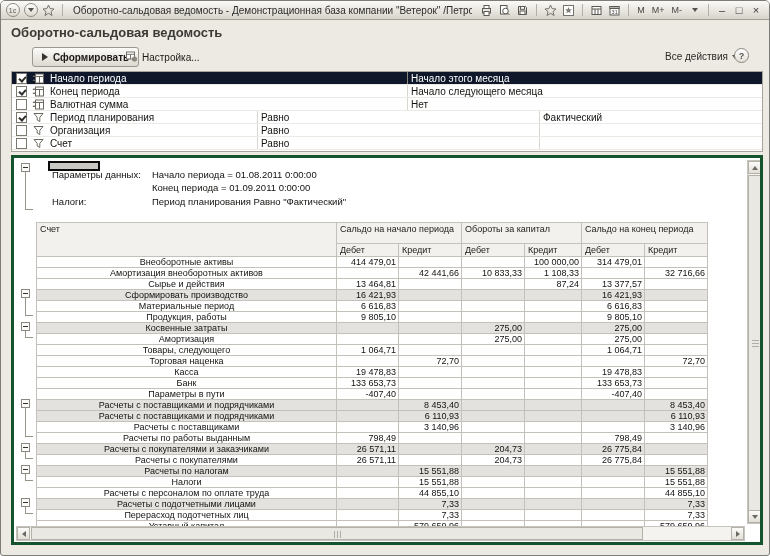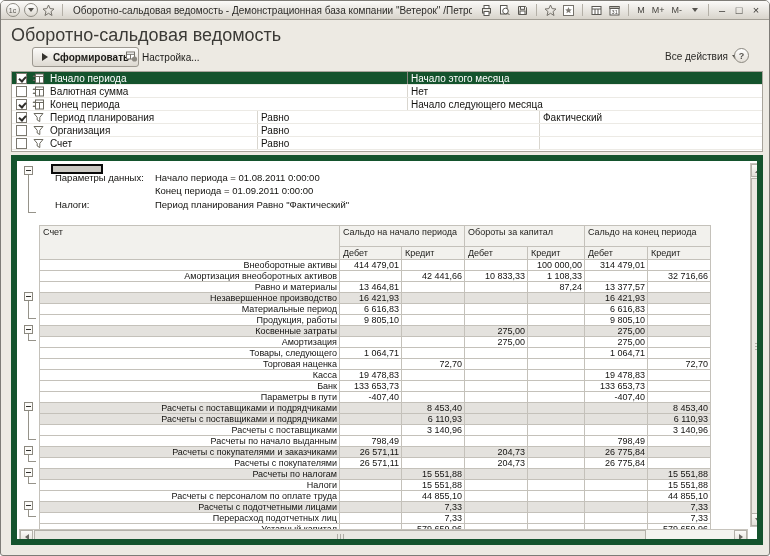--- a/index.html
+++ b/index.html
@@ -9,54 +9,54 @@
   .titlebar{position:absolute;left:0;top:0;right:0;height:19px;background:linear-gradient(#fbfaf8,#d8d4cb);border-bottom:1px solid #a29e95;display:flex;align-items:center;padding:0 6px 0 4px;gap:3px;}
   .tico{display:inline-flex;align-items:center;justify-content:center;width:15px;height:15px;flex:0 0 auto;}
   .tico svg{display:block;}
   .circ{width:14px;height:14px;border:1px solid #8f8c84;border-radius:50%;background:linear-gradient(#fff,#dcd8cf);display:inline-flex;align-items:center;justify-content:center;font-size:7px;color:#56544f;}
   .tsep{width:1px;height:12px;background:#b4b0a7;margin:0 3px;flex:0 0 auto;}
   .ttitle{flex:1;font-size:10px;color:#2c2b28;white-space:nowrap;overflow:hidden;margin:0 4px;}
   .mbtn{font-size:9px;color:#45433e;padding:0 2px;flex:0 0 auto;cursor:default;}
   .wbtn{font-size:11px;color:#3a3935;width:14px;text-align:center;flex:0 0 auto;cursor:default;}
   .tri-d{width:0;height:0;border-left:3px solid transparent;border-right:3px solid transparent;border-top:4px solid #55534e;}
   
-  .page-title{position:absolute;left:10px;top:24px;font-size:18px;font-weight:normal;color:#3b3a36;}
+  .page-title{position:absolute;left:10px;top:24px;font-size:13px;font-weight:bold;color:#3b3a36;}
   .btn-generate{position:absolute;left:31px;top:46px;height:20px;display:flex;align-items:center;gap:5px;padding:0 9px;border:1px solid #9c9890;border-radius:3px;background:linear-gradient(#fcfbf9,#ddd9d1);font-size:10px;font-weight:bold;color:#1c1b18;}
   .play{width:0;height:0;border-left:6px solid #35332e;border-top:4px solid transparent;border-bottom:4px solid transparent;}
   .btn-settings{position:absolute;left:124px;top:46px;height:20px;display:flex;align-items:center;gap:4px;font-size:10px;color:#1c1b18;}
   .all-actions{position:absolute;left:664px;top:50px;display:flex;align-items:center;gap:4px;font-size:10px;color:#2a2926;}
   .help-btn{position:absolute;left:733px;top:47px;width:15px;height:15px;border:1px solid #8b8880;border-radius:50%;background:linear-gradient(#fff,#e3dfd7);font-size:9px;font-weight:bold;color:#55534e;display:flex;align-items:center;justify-content:center;}
   
   .filter-panel{position:absolute;left:10px;top:70px;width:752px;height:81px;background:#fff;border:1px solid #a8a49b;}
   .frow{position:relative;height:13px;border-bottom:1px solid #eceae5;font-size:10px;color:#141310;}
-  .frow.sel{background:#14532d;color:#fff;}
+  .frow.sel{background:#0f172a;color:#fff;}
   .cb{position:absolute;left:4px;top:1px;width:11px;height:11px;border:1px solid #7b786f;background:#fff;}
   .cb.on::after{content:"";position:absolute;left:2px;top:2px;width:5px;height:3px;border-left:2px solid #2e2d2a;border-bottom:2px solid #2e2d2a;transform:rotate(-48deg);}
   .fic{position:absolute;left:20px;top:0px;width:13px;height:13px;}
   .fname{position:absolute;left:38px;top:0;line-height:13px;white-space:nowrap;}
   .ftext{position:absolute;top:0;line-height:13px;white-space:nowrap;}
   .vsep{position:absolute;top:0;bottom:0;width:1px;background:#d9d6cf;}
   .frow.sel .vsep{background:#89867f;}
   
-  .report-panel{position:absolute;left:10px;top:154px;width:752px;height:390px;background:#fff;border:6px solid #14532d;overflow:hidden;}
+  .report-panel{position:absolute;left:10px;top:154px;width:752px;height:390px;background:#fff;border:3px solid #14532d;overflow:hidden;}
   .mbox{position:absolute;left:7px;width:9px;height:9px;border:1px solid #8b887f;background:#fcfbf9;}
   .mbox::after{content:"";position:absolute;left:1px;top:3px;width:5px;height:1px;background:#33322f;}
   .bracket{position:absolute;left:11px;width:8px;border-left:1px solid #96938a;border-bottom:1px solid #96938a;}
   .sel-cell{position:absolute;left:34px;top:3px;width:52px;height:10px;background:#cac8c2;border:2px solid #0a0a0a;}
   .pline{position:absolute;left:0;height:12px;font-size:9.5px;color:#12110e;}
   .plabel{position:absolute;left:38px;white-space:nowrap;}
   .pval{position:absolute;left:138px;white-space:nowrap;}
   
   table.rep{position:absolute;left:22px;top:64px;width:671px;border-collapse:collapse;table-layout:fixed;border:1px solid #8d8a83;}
   table.rep th,table.rep td{border:1px solid #c4c1ba;overflow:hidden;}
   table.rep thead th{background:#f2f1ed;font-weight:normal;text-align:left;vertical-align:top;padding:1px 3px;font-size:9px;line-height:10px;color:#1d1c19;}
   table.rep thead tr.h1 th{height:21px;white-space:normal;}
   table.rep thead tr.h2 th{height:11px;white-space:nowrap;}
   table.rep tbody td{height:11px;padding:0 2px;font-size:9px;line-height:10px;white-space:nowrap;color:#131210;}
-  td.acct{text-align:right;padding-left:3px;}
+  td.acct{text-align:center;padding-left:3px;}
   td.num{text-align:right;}
   tr.grp td{background:#e4e2de;}
   td.lv1{padding-left:11px;}
   td.lv2{padding-left:19px;}
   
   .hscroll{position:absolute;left:2px;top:368px;width:729px;height:15px;background:#f4f3ef;border:1px solid #c7c4bd;z-index:6;}
   .vscroll{position:absolute;left:733px;top:2px;width:15px;height:364px;background:#f4f3ef;border:1px solid #c7c4bd;z-index:6;}
   .sbtn{position:absolute;background:linear-gradient(#fcfbf9,#e2dfd8);border:1px solid #b4b1a9;display:flex;align-items:center;justify-content:center;}
   .hscroll .sbtn{top:0;width:13px;height:13px;}
   .vscroll .sbtn{left:0;width:13px;height:13px;}
@@ -187,44 +187,44 @@
               <line x1="3.5" y1="4.5" x2="11.5" y2="4.5" stroke="#6b695f"></line>
               <line x1="7.5" y1="4.5" x2="7.5" y2="11" stroke="#6b695f"></line>
               <path d="M0.5,5 l1.5,-2 1.5,2z" fill="#6b695f"></path>
               <path d="M0.5,9 l1.5,-2 1.5,2z" fill="#6b695f"></path>
             </svg></span>
           <span class="fname">Начало периода</span>
           <i class="vsep" style="left:395px"></i>
           <span class="ftext" style="left:399px">Начало этого месяца</span>
         </div>
         <div class="frow">
+          <span class="cb on"></span>
+          <span class="fic"><svg width="13" height="13" viewBox="0 0 13 13">
+              <rect x="3.5" y="2" width="8" height="9" fill="#fff" stroke="#6b695f"></rect>
+              <line x1="3.5" y1="4.5" x2="11.5" y2="4.5" stroke="#6b695f"></line>
+              <line x1="7.5" y1="4.5" x2="7.5" y2="11" stroke="#6b695f"></line>
+              <path d="M0.5,5 l1.5,-2 1.5,2z" fill="#6b695f"></path>
+              <path d="M0.5,9 l1.5,-2 1.5,2z" fill="#6b695f"></path>
+            </svg></span>
+          <span class="fname">Конец периода</span>
+          <i class="vsep" style="left:395px"></i>
+          <span class="ftext" style="left:399px">Начало следующего месяца</span>
+        </div>
+        <div class="frow">
           <span class="cb"></span>
           <span class="fic"><svg width="13" height="13" viewBox="0 0 13 13">
               <rect x="3.5" y="2" width="8" height="9" fill="#fff" stroke="#6b695f"></rect>
               <line x1="3.5" y1="4.5" x2="11.5" y2="4.5" stroke="#6b695f"></line>
               <line x1="7.5" y1="4.5" x2="7.5" y2="11" stroke="#6b695f"></line>
               <path d="M0.5,5 l1.5,-2 1.5,2z" fill="#6b695f"></path>
               <path d="M0.5,9 l1.5,-2 1.5,2z" fill="#6b695f"></path>
             </svg></span>
           <span class="fname">Валютная сумма</span>
           <i class="vsep" style="left:395px"></i>
           <span class="ftext" style="left:399px">Нет</span>
-        </div>
-        <div class="frow">
-          <span class="cb on"></span>
-          <span class="fic"><svg width="13" height="13" viewBox="0 0 13 13">
-              <rect x="3.5" y="2" width="8" height="9" fill="#fff" stroke="#6b695f"></rect>
-              <line x1="3.5" y1="4.5" x2="11.5" y2="4.5" stroke="#6b695f"></line>
-              <line x1="7.5" y1="4.5" x2="7.5" y2="11" stroke="#6b695f"></line>
-              <path d="M0.5,5 l1.5,-2 1.5,2z" fill="#6b695f"></path>
-              <path d="M0.5,9 l1.5,-2 1.5,2z" fill="#6b695f"></path>
-            </svg></span>
-          <span class="fname">Конец периода</span>
-          <i class="vsep" style="left:395px"></i>
-          <span class="ftext" style="left:399px">Начало следующего месяца</span>
         </div>
         <div class="frow">
           <span class="cb on"></span>
           <span class="fic"><svg width="13" height="13" viewBox="0 0 13 13">
               <path d="M2,2.5h9l-3.2,3.8v4.2l-2.6,-1.5v-2.7z" fill="#fff" stroke="#6b695f"></path>
             </svg></span>
           <span class="fname">Период планирования</span>
           <i class="vsep" style="left:245px"></i>
           <i class="vsep" style="left:527px"></i>
           <span class="ftext" style="left:249px">Равно</span>
@@ -325,30 +325,30 @@
           <tr>
             <td class="acct lv0">Амортизация внеоборотных активов</td>
             <td class="num"></td>
             <td class="num">42 441,66</td>
             <td class="num">10 833,33</td>
             <td class="num">1 108,33</td>
             <td class="num"></td>
             <td class="num">32 716,66</td>
           </tr>
           <tr>
-            <td class="acct lv0">Равно и материалы</td>
+            <td class="acct lv0">Сырье и действия</td>
             <td class="num">13 464,81</td>
             <td class="num"></td>
             <td class="num"></td>
             <td class="num">87,24</td>
             <td class="num">13 377,57</td>
             <td class="num"></td>
           </tr>
           <tr class="grp">
-            <td class="acct lv0">Незавершенное производство</td>
+            <td class="acct lv0">Сформировать производство</td>
             <td class="num">16 421,93</td>
             <td class="num"></td>
             <td class="num"></td>
             <td class="num"></td>
             <td class="num">16 421,93</td>
             <td class="num"></td>
           </tr>
           <tr>
             <td class="acct lv1">Материальные период</td>
             <td class="num">6 616,83</td>
@@ -451,21 +451,21 @@
           <tr>
             <td class="acct lv2">Расчеты с поставщиками</td>
             <td class="num"></td>
             <td class="num">3 140,96</td>
             <td class="num"></td>
             <td class="num"></td>
             <td class="num"></td>
             <td class="num">3 140,96</td>
           </tr>
           <tr>
-            <td class="acct lv2">Расчеты по начало выданным</td>
+            <td class="acct lv2">Расчеты по работы выданным</td>
             <td class="num">798,49</td>
             <td class="num"></td>
             <td class="num"></td>
             <td class="num"></td>
             <td class="num">798,49</td>
             <td class="num"></td>
           </tr>
           <tr class="grp">
             <td class="acct lv0">Расчеты с покупателями и заказчиками</td>
             <td class="num">26 571,11</td>

